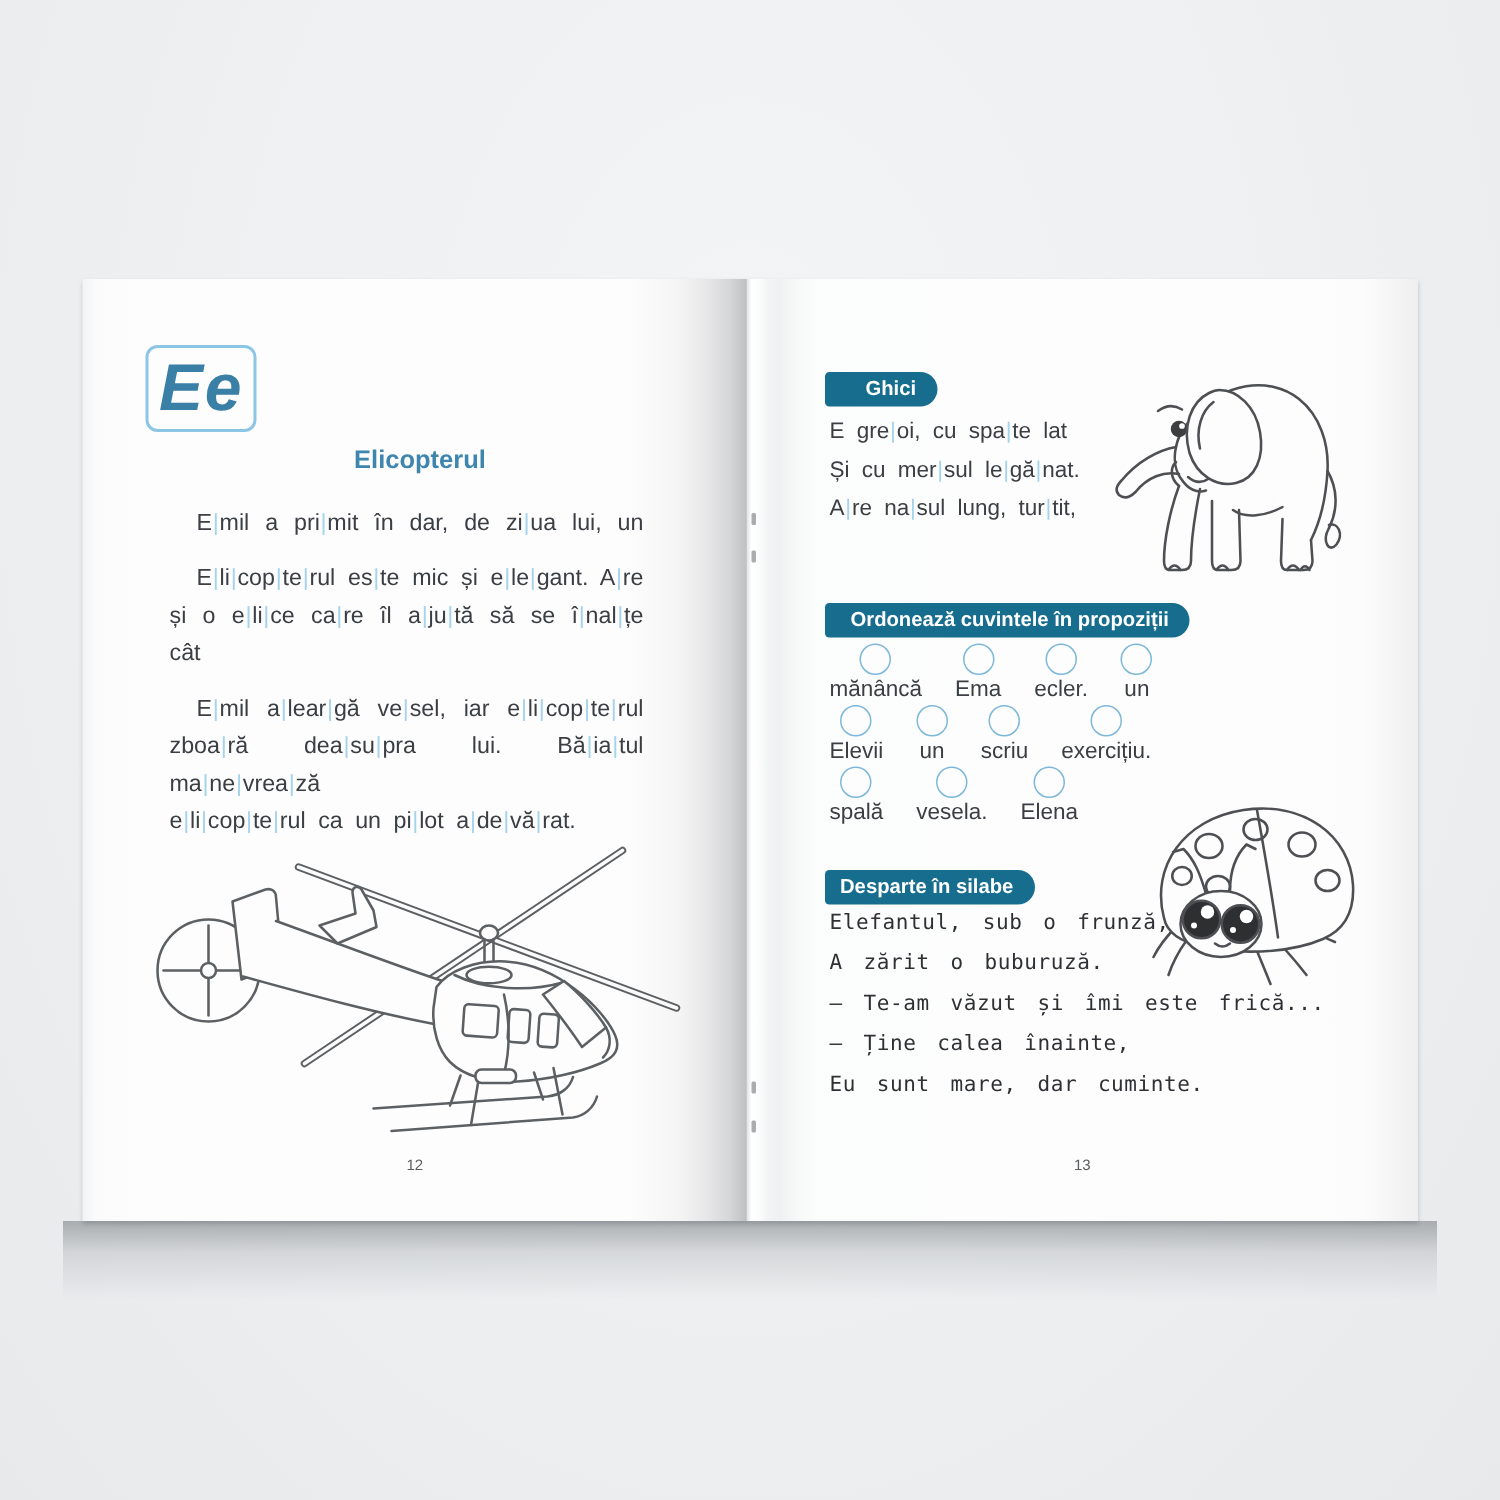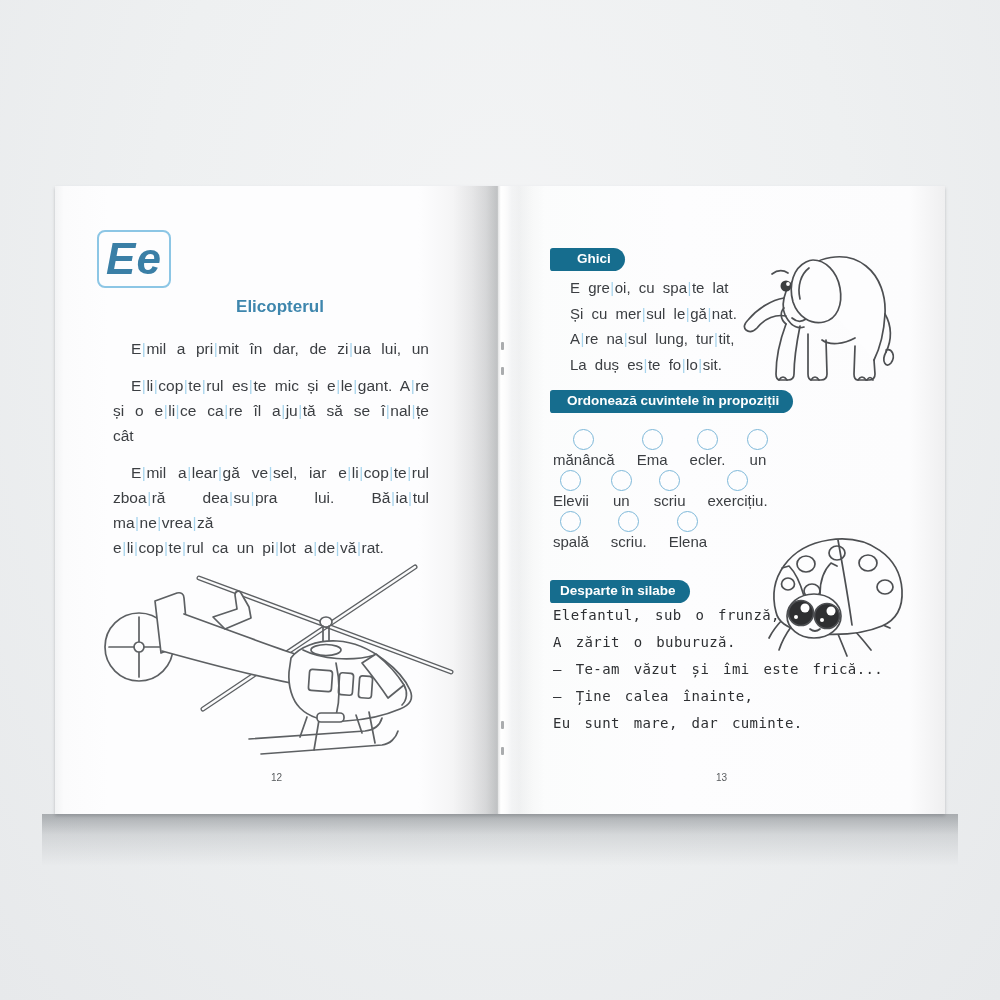--- a/index.html
+++ b/index.html
@@ -53,23 +53,23 @@
   .syl { color:#a5d3ec; margin:0 0.5px; font-weight:normal; }
   .pnum { position:absolute; top:586px; width:100%; text-align:center; font-size:10px; color:#595c5f; }
   .heli { position:absolute; left:38px; top:368px; }
 
   
   .badge {
     position:absolute; background:#166d8e; color:#ffffff; font-weight:bold; font-size:13.5px;
     padding:3px 14px 4px 10px; border-radius:3px 12px 12px 3px; line-height:1.2;
   }
   .badge-ghici   { left:52px; top:62px;padding-left:27px; }
-  .badge-ordon   { left:52px; top:204px;padding-left:17px; }
+  .badge-ordon   { left:52px; top:216px;padding-left:17px; }
   .badge-desp    { left:52px; top:394px; }
-  .riddle { position:absolute; left:72px; top:89px; width:230px; font-size:15px; color:#3b3e42; }
+  .riddle { position:absolute; left:55px; top:89px; width:230px; font-size:15px; color:#3b3e42; }
   .riddle .sline { line-height:25.5px; word-spacing:4px; }
   .rows-block { position:absolute; left:55px; top:243px; }
   .word-row { display:flex; gap:22px; align-items:center; margin-bottom:2px; }
   .word-item { display:flex; flex-direction:column; align-items:center; gap:1px; }
   .circle { width:21px; height:21px; border:1.5px solid #7db8d9; border-radius:50%; background:#fdfdfe; }
   .word-label { font-size:15px; color:#3b3e42; line-height:17px; }
   .poem { position:absolute; left:55px; top:416px; width:330px;
     font-family:"DejaVu Sans Mono", monospace; font-size:14px; color:#2e3033; }
   .poem .pline { line-height:27px; word-spacing:5px; letter-spacing:0.4px; white-space:nowrap; }
   .elephant { position:absolute; left:236px; top:36px; }
@@ -154,21 +154,20 @@
   </div>
 
   <div class="page page-right">
 
     <div class="badge badge-ghici">Ghici</div>
 
     <div class="riddle">
       <div class="sline">E gre<span class="syl">|</span>oi, cu spa<span class="syl">|</span>te lat</div>
       <div class="sline">Și cu mer<span class="syl">|</span>sul le<span class="syl">|</span>gă<span class="syl">|</span>nat.</div>
       <div class="sline">A<span class="syl">|</span>re na<span class="syl">|</span>sul lung, tur<span class="syl">|</span>tit,</div>
-      <div class="sline">La duș es<span class="syl">|</span>te fo<span class="syl">|</span>lo<span class="syl">|</span>sit.</div>
     </div>
 
     <div class="badge badge-ordon">Ordonează cuvintele în propoziții</div>
 
     <div class="rows-block">
       <div class="word-row">
         <div class="word-item">
           <div class="circle"></div>
           <div class="word-label">mănâncă</div>
         </div>
@@ -203,21 +202,21 @@
           <div class="word-label">exercițiu.</div>
         </div>
       </div>
       <div class="word-row">
         <div class="word-item">
           <div class="circle"></div>
           <div class="word-label">spală</div>
         </div>
         <div class="word-item">
           <div class="circle"></div>
-          <div class="word-label">scriu.</div>
+          <div class="word-label">vesela.</div>
         </div>
         <div class="word-item">
           <div class="circle"></div>
           <div class="word-label">Elena</div>
         </div>
       </div>
     </div>
 
     <div class="badge badge-desp">Desparte în silabe</div>
 

